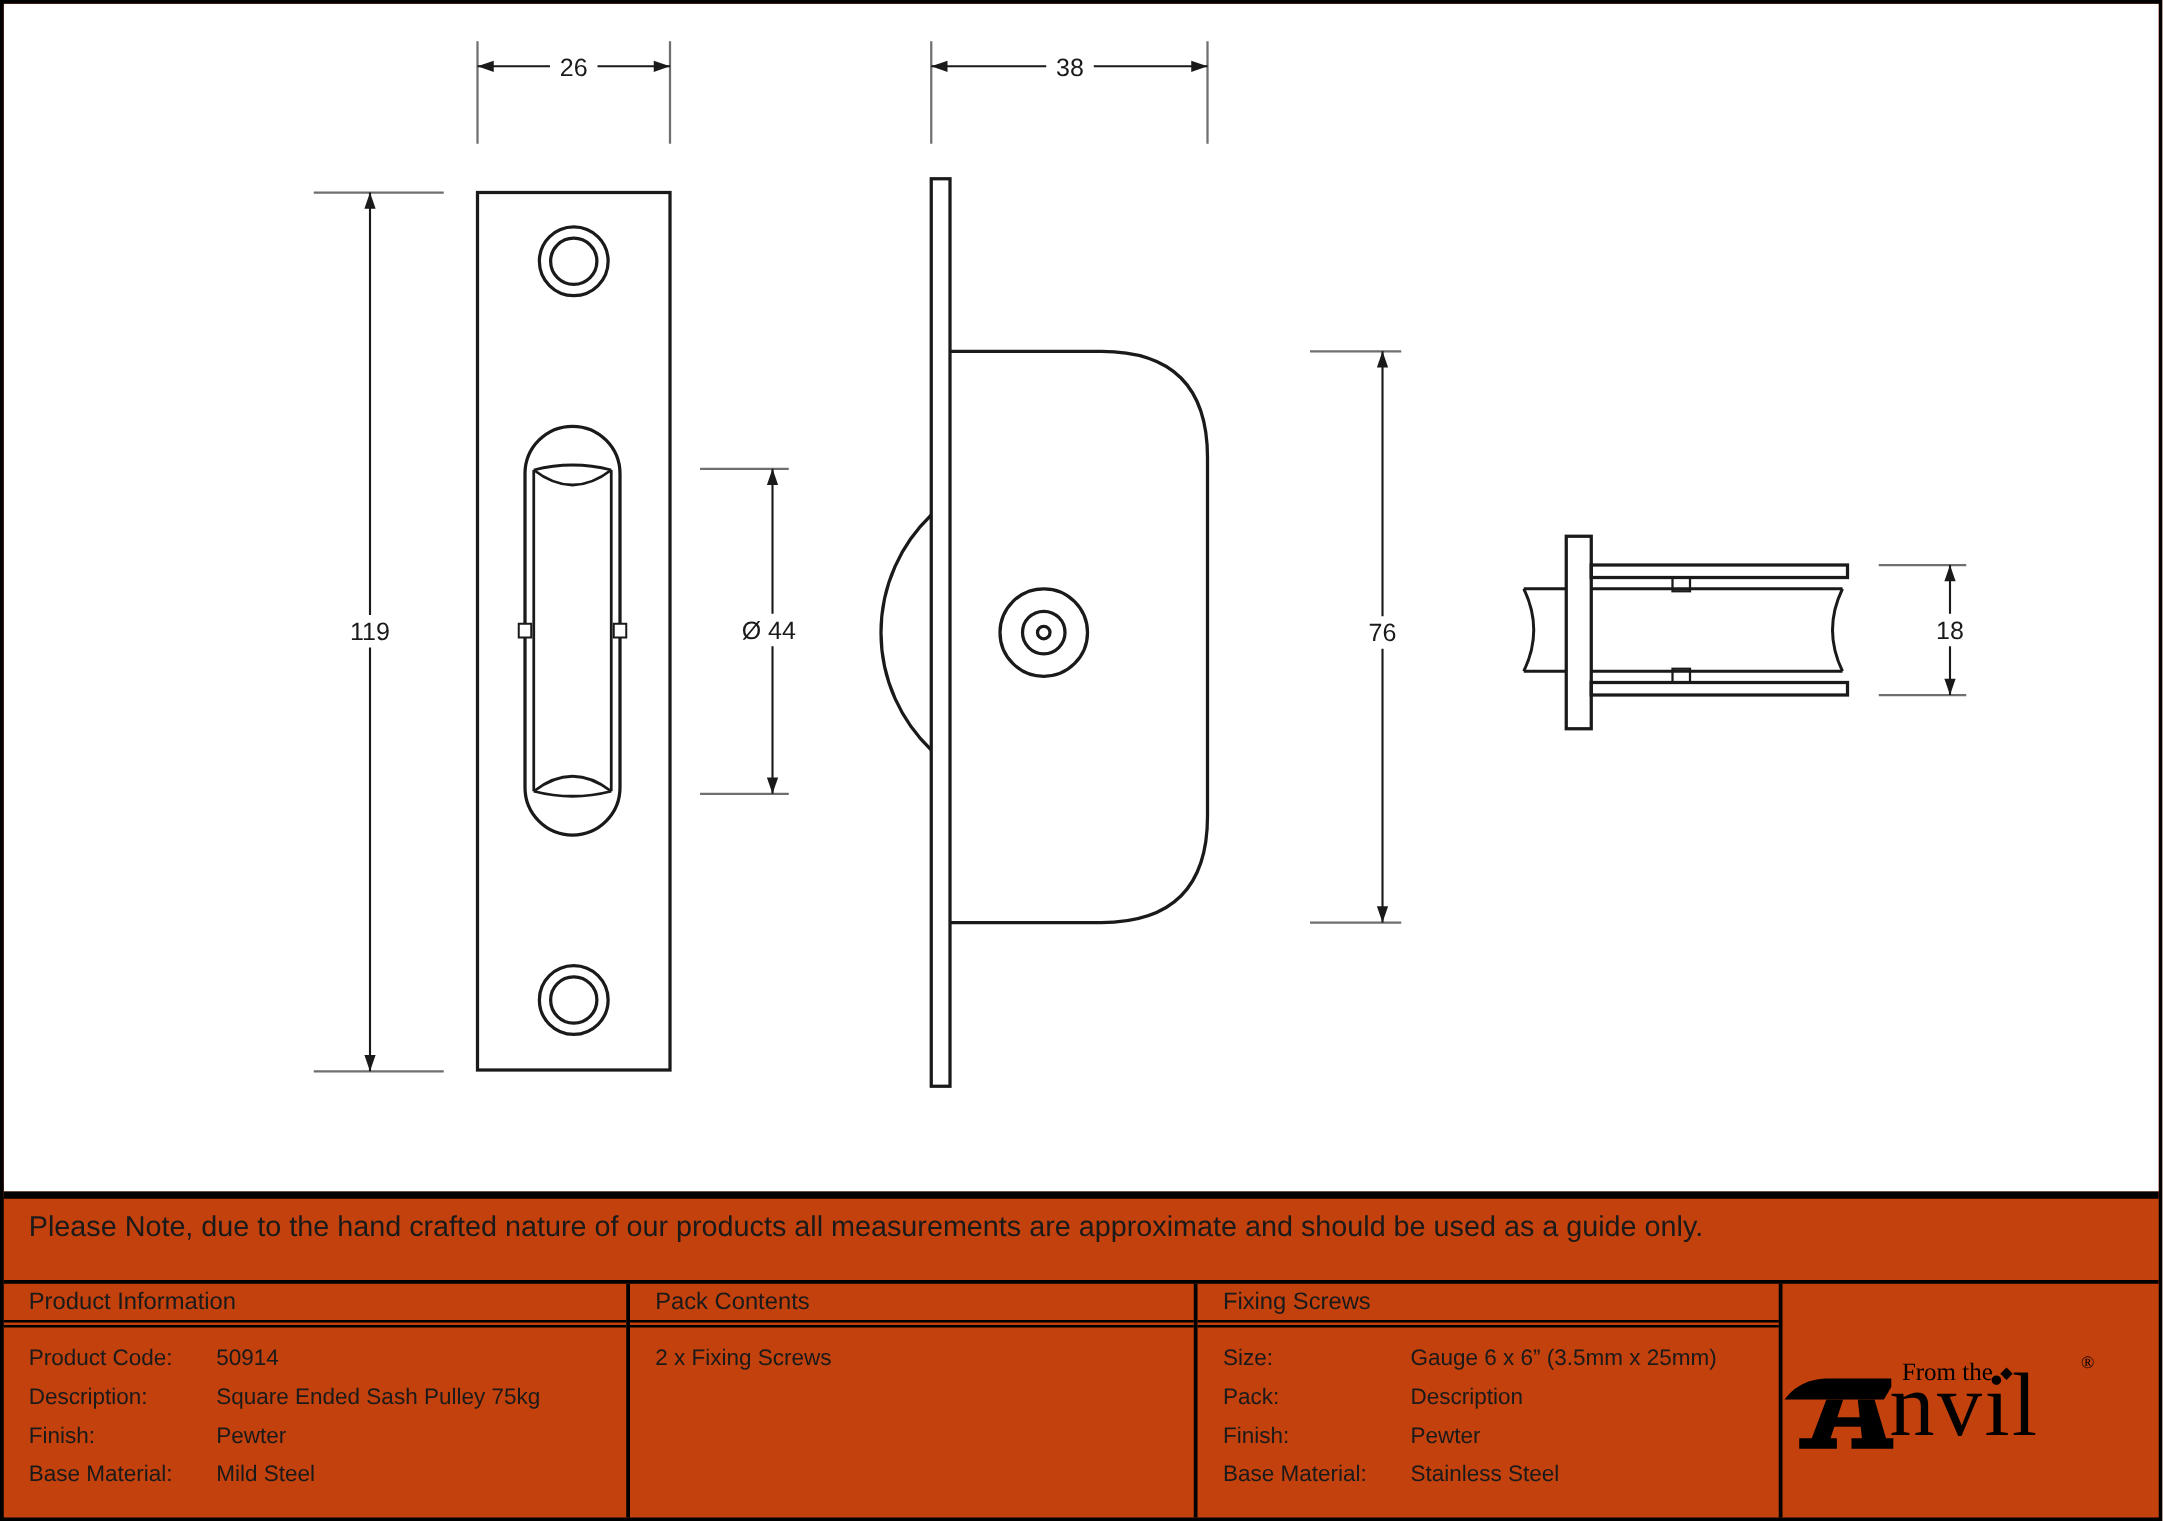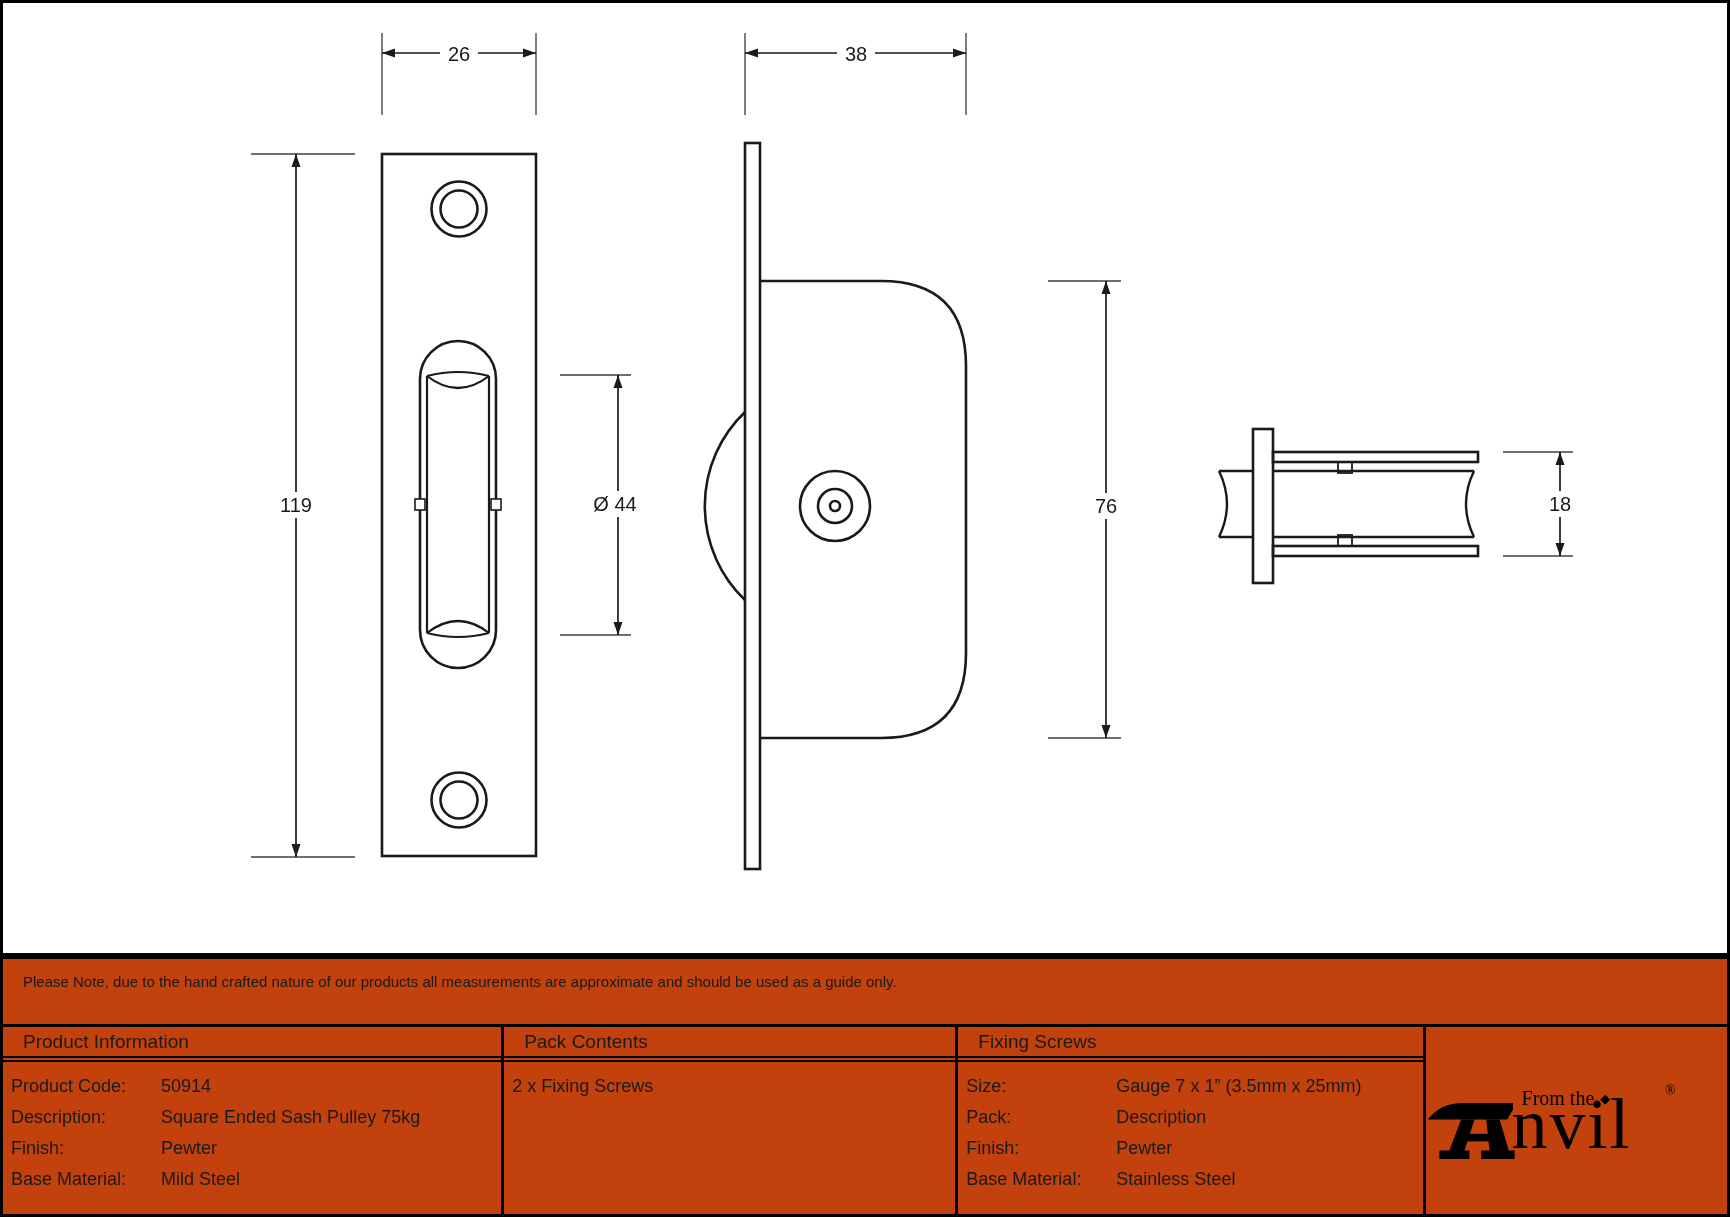--- a/index.html
+++ b/index.html
@@ -22,21 +22,21 @@
     background: #fff;
   }
   .drawing-area svg { display: block; }
 
   .note-row {
     border-top: 6px solid #000;
     height: 51px;
     display: flex;
     align-items: center;
     padding-left: 20px;
-    font-size: 15px;
+    font-size: 23px;
   }
 
   .spec-table {
     border-top: 3px solid #000;
     height: 207px;
     display: flex;
     margin-top: 20px;
   }
   .spec-col { height: 100%; }
   .col-sep { border-right: 3px solid #000; }
@@ -47,21 +47,21 @@
 
   .col-header {
     height: 35px;
     display: flex;
     align-items: center;
     padding-left: 20px;
     font-size: 19px;
     border-bottom: 6px double #000;
   }
   .col-body {
-    padding: 14px 10px 0 8px;
+    padding: 14px 10px 0 20px;
     font-size: 18px;
   }
   .kv-grid {
     display: grid;
     grid-template-columns: 150px 1fr;
     row-gap: 10px;
   }
   .list-rows { display: grid; row-gap: 10px; }
 
   
@@ -249,21 +249,21 @@
           <span>2 x Fixing Screws</span>
         </div>
       </div>
     </div>
 
     <div class="spec-col col-screws col-sep">
       <div class="col-header">Fixing Screws</div>
       <div class="col-body">
         <div class="kv-grid">
           <span>Size:</span>
-          <span>Gauge 7 x 1” (3.5mm x 25mm)</span>
+          <span>Gauge 6 x 6” (3.5mm x 25mm)</span>
           <span>Pack:</span>
           <span>Description</span>
           <span>Finish:</span>
           <span>Pewter</span>
           <span>Base Material:</span>
           <span>Stainless Steel</span>
         </div>
       </div>
     </div>
 

